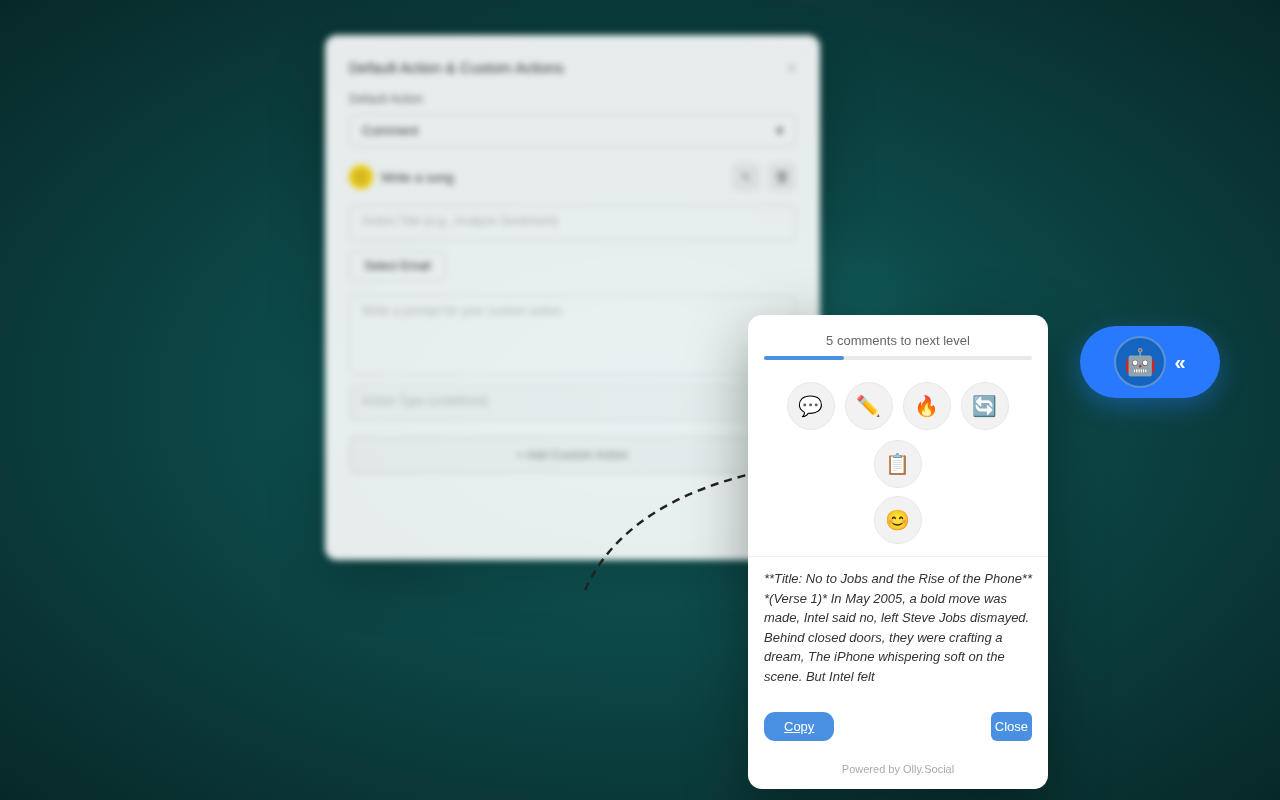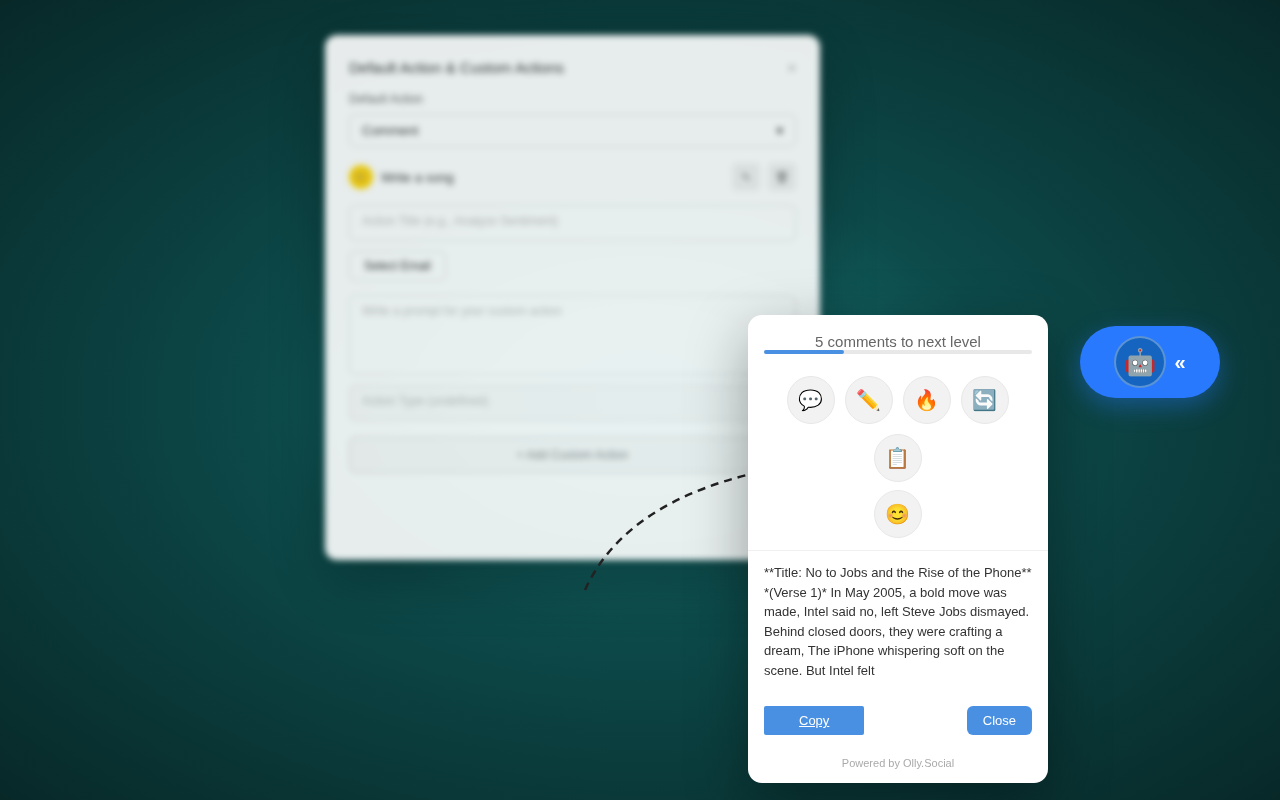--- a/index.html
+++ b/index.html
@@ -190,22 +190,23 @@
     }
 
     .fg-panel-title {
       font-size: 16px;
       font-weight: 600;
       color: #1a1a1a;
       margin-bottom: 4px;
     }
 
     .fg-panel-subtitle {
-      font-size: 15px;
+      font-size: 13px;
       color: #666;
+      margin-bottom: 8px;
     }
 
     .progress-bar-track {
       width: 100%;
       height: 4px;
       background: #e8e8e8;
       border-radius: 2px;
       margin-bottom: 14px;
     }
 
@@ -246,43 +247,44 @@
     .text-content {
       padding: 12px 16px;
       background: white;
       border-top: 1px solid #f0f0f0;
     }
 
     .text-content p {
       font-size: 13px;
       color: #333;
       line-height: 1.5;
+      font-style: italic;
     }
 
     .fg-panel-buttons {
       display: flex;
       gap: 10px;
       padding: 14px 16px;
       align-items: center;
     }
 
     .btn-copy {
-      padding: 7px 35px;
+      padding: 7px 20px;
       background: #4a90e2;
       color: white;
       border: none;
-      border-radius: 2px;
+      border-radius: 11px;
       font-size: 13px;
       font-weight: 500;
       cursor: pointer;
       text-decoration: underline;
     }
 
     .btn-close {
-      padding: 7px 16px;
+      padding: 7px 4px;
       background: #4a90e2;
       color: white;
       border: none;
       border-radius: 6px;
       font-size: 13px;
       font-weight: 500;
       cursor: pointer;
       margin-left: auto;
     }
 

